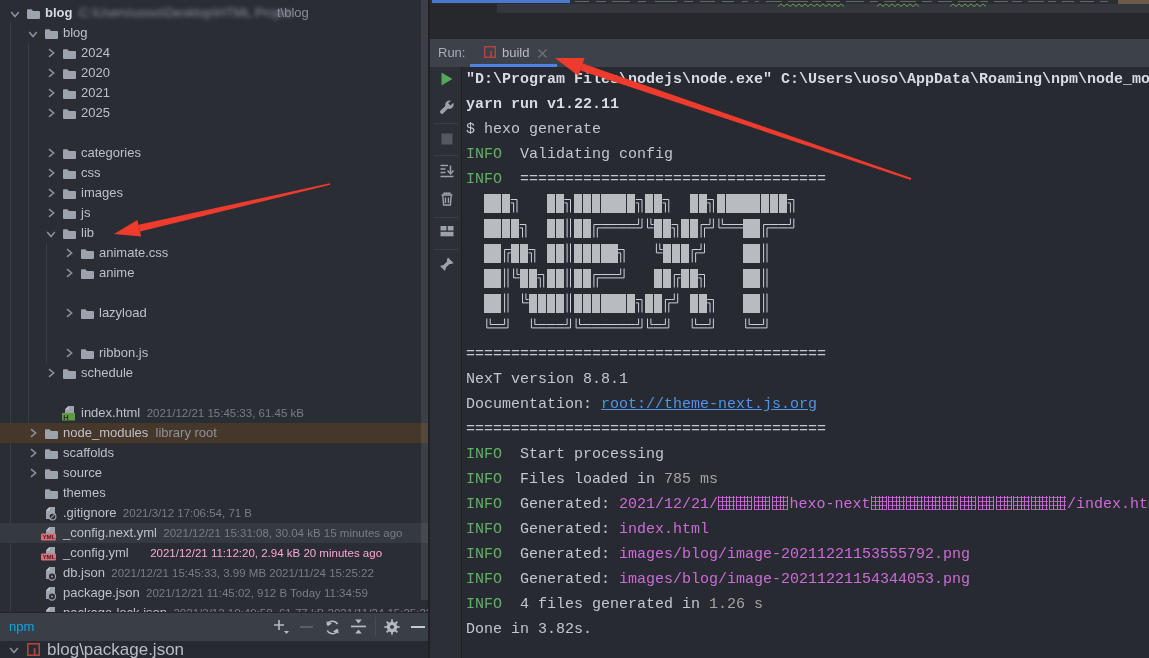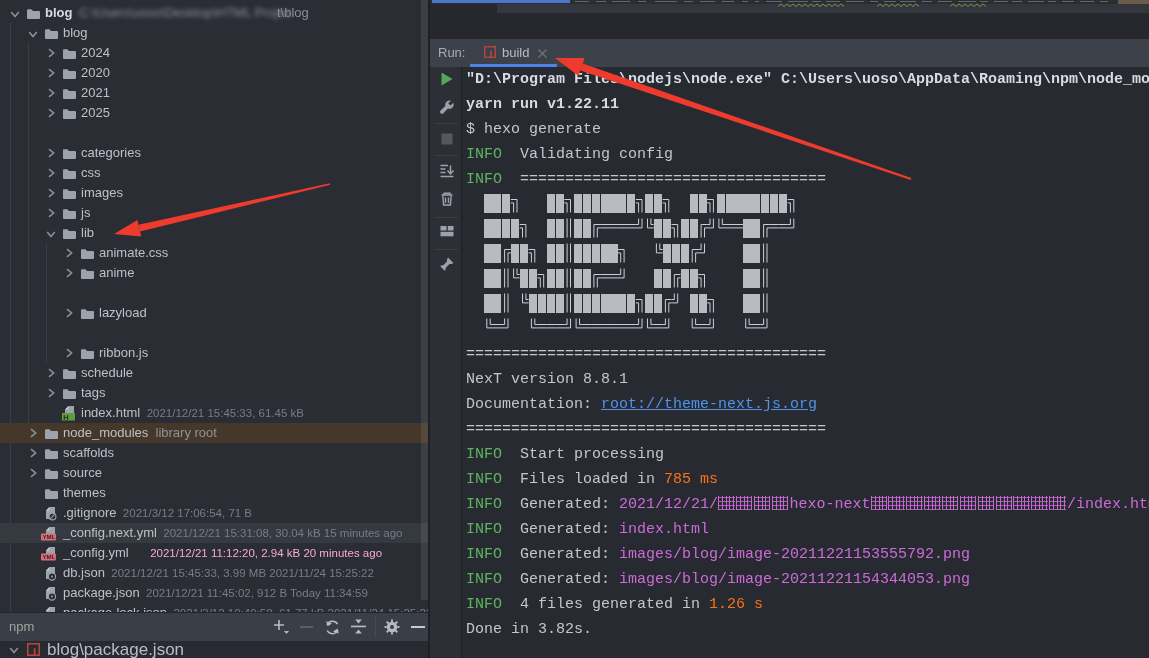--- a/index.html
+++ b/index.html
@@ -7,21 +7,21 @@
 .tl{position:absolute;top:0;line-height:20px;font-size:13px;color:#BCC0C7;white-space:pre}
 .guide{position:absolute;width:1px;background:#3A3D45}
 #npmh{position:absolute;left:0;top:612px;width:430px;height:29px;background:#3A3E46;border-top:1px solid #23252B}
 #npmc{position:absolute;left:0;top:641px;width:430px;height:17px;background:#282A31}
 #run{position:absolute;left:430px;top:0;width:719px;height:658px;background:#272A31}
 #rhdr{position:absolute;left:0;top:39px;width:719px;height:28px;background:#3C414A}
 #gutter{position:absolute;left:0;top:67px;width:31px;height:591px;background:#2C2F35}
 pre#con{position:absolute;left:36px;top:67px;font-family:"Liberation Mono",monospace;font-size:15px;line-height:25px;color:#C2C6CD;white-space:pre}
 pre#con .w{color:#D7DBE1;font-weight:bold}
 pre#con .g{color:#5DB361}
-pre#con .c{color:#f97316}
+pre#con .c{color:#a3a3a3}
 pre#con .m{color:#CC6BD8}
 pre#con .lk{color:#5093E8;text-decoration:underline}
 .zh{display:inline-block;width:16.5px;height:14px;margin-right:1.36px;vertical-align:-1.5px;
 background:repeating-linear-gradient(90deg,rgba(204,107,216,.95) 0 1px,transparent 1px 3.8px),repeating-linear-gradient(0deg,rgba(204,107,216,.8) 0 1px,transparent 1px 4.1px)}
 </style></head><body>
 <div id="tree">
     <div class="guide" style="left:10px;top:23px;height:589px"></div>
     <div class="guide" style="left:28px;top:43px;height:380px"></div>
     <div class="guide" style="left:46px;top:243px;height:120px"></div>
     <div class="trow" style="top:3px">
@@ -163,29 +163,20 @@
     </div>
     <div class="trow" style="top:363px">
       <svg width="12" height="12" style="position:absolute;left:45px;top:4px">
         <path d="M4 2.2 L8.6 6 L4 9.8" stroke="#8A9097" stroke-width="1.6" fill="none"></path>
       </svg>
       <svg width="15" height="14" style="position:absolute;left:62px;top:3.5px">
         <path d="M1 3.2 Q1 2.2 2 2.2 H5.4 L7 4 H13 Q14 4 14 5 V11 Q14 12 13 12 H2 Q1 12 1 11 Z" fill="#9CA3AD"></path>
       </svg>
       <span class="tl" style="left:81px">schedule</span>
     </div>
-    <div class="trow" style="top:383px">
-      <svg width="12" height="12" style="position:absolute;left:45px;top:4px">
-        <path d="M4 2.2 L8.6 6 L4 9.8" stroke="#8A9097" stroke-width="1.6" fill="none"></path>
-      </svg>
-      <svg width="15" height="14" style="position:absolute;left:62px;top:3.5px">
-        <path d="M1 3.2 Q1 2.2 2 2.2 H5.4 L7 4 H13 Q14 4 14 5 V11 Q14 12 13 12 H2 Q1 12 1 11 Z" fill="#9CA3AD"></path>
-      </svg>
-      <span class="tl" style="left:81px">tags</span>
-    </div>
     <div class="trow" style="top:403px">
       <svg width="17" height="15" style="position:absolute;left:61px;top:2.5px">
         <path d="M4 3.5 L7.5 0 H13 V7 H4 Z" fill="#9CA3AD"></path>
         <path d="M7.5 0 L7.5 3.5 L4 3.5 Z" fill="#c6cbd1"></path>
         <rect x="1" y="7" width="13" height="7.5" fill="#5F9C3F"></rect>
         <text x="2.2" y="13.6" font-size="7.5" font-weight="bold" fill="#2c3326" font-family="Liberation Sans">H</text>
       </svg>
       <span class="tl" style="left:81px">index.html</span>
       <span class="tl" style="left:81px;color:#787D85"><span style="visibility:hidden">index.html</span><span style="font-size:11.5px">&nbsp;&nbsp;2021/12/21 15:45:33, 61.45 kB</span></span>
     </div>
@@ -279,21 +270,21 @@
         <path d="M6.5 1 L6.5 4.5 L3 4.5 Z" fill="#c6cbd1" transform="translate(0,0)"></path>
         <circle cx="9" cy="10.5" r="3.6" fill="#2B2D35" stroke="#9CA3AD" stroke-width="1.1"></circle>
         <circle cx="9" cy="10.5" r="1" fill="#9CA3AD"></circle>
       </svg>
       <span class="tl" style="left:63px">package-lock.json</span>
       <span class="tl" style="left:63px;color:#787D85"><span style="visibility:hidden">package-lock.json</span><span style="font-size:11.5px">&nbsp;&nbsp;2021/3/12 10:49:58, 61.77 kB 2021/11/24 15:25:22</span></span>
     </div>
     <div style="position:absolute;left:421px;top:0;width:7px;height:600px;background:rgba(255,255,255,0.085)"></div>
   </div>
 <div id="npmh">
-    <span style="position:absolute;left:9px;top:0;line-height:28px;font-size:13px;color:#a3a3a3">npm</span>
+    <span style="position:absolute;left:9px;top:0;line-height:28px;font-size:13px;color:#0ea5e9">npm</span>
   </div>
 <svg width="18" height="18" style="position:absolute;left:272px;top:618px">
     <g stroke="#B6BBC2" stroke-width="1.6" fill="none">
       <path d="M7 2 V12 M2 7 H12"></path>
     </g>
     <path d="M12 13 L17 13 L14.5 16 Z" fill="#B6BBC2"></path>
   </svg>
 <div style="position:absolute;left:300px;top:626px;width:13px;height:2px;background:#5A5E65"></div>
 <svg width="17" height="17" style="position:absolute;left:324px;top:619px">
     <g stroke="#B6BBC2" stroke-width="1.5" fill="none">

